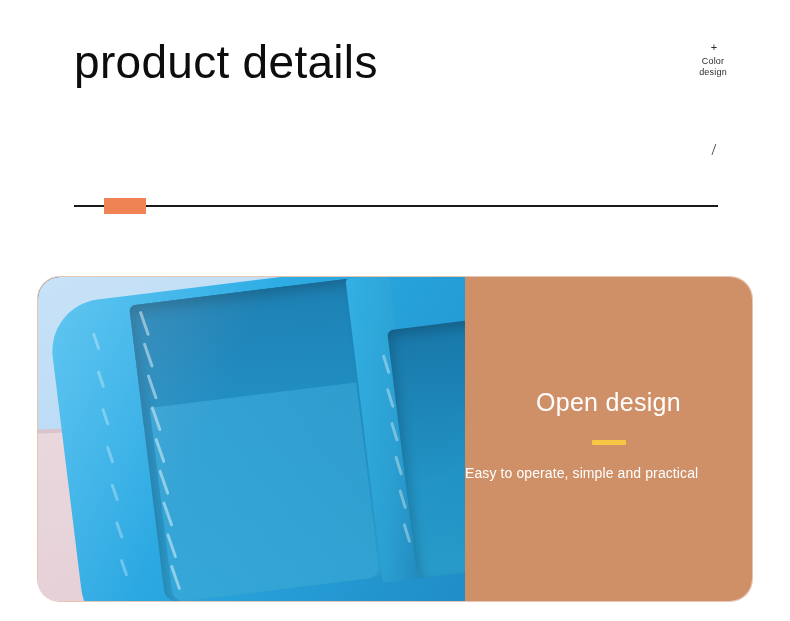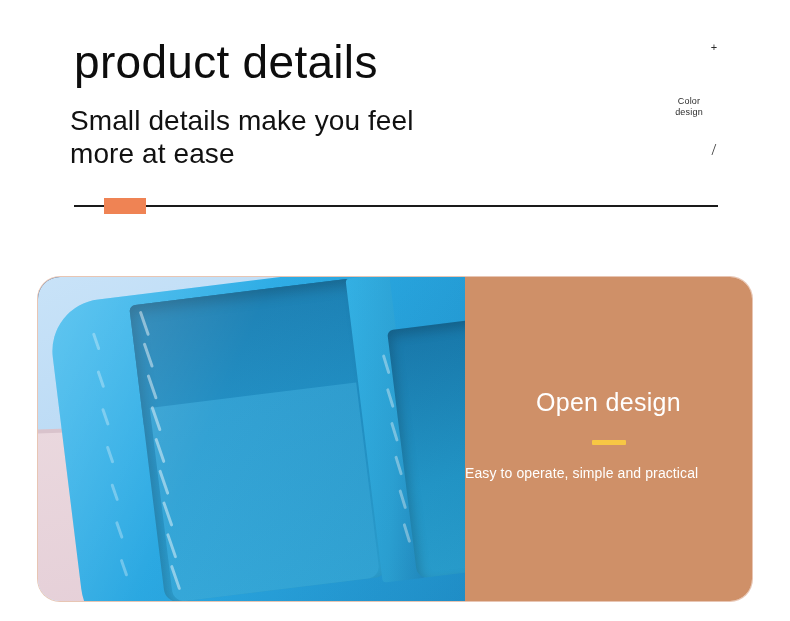--- a/index.html
+++ b/index.html
@@ -56,24 +56,23 @@
     letter-spacing: 0.2px;
   }
   .corner-plus {
     left: 700px;
     top: 42px;
     width: 28px;
     font-size: 11px;
     line-height: 11px;
   }
   .corner-label {
-    left: 656px;
+    left: 680px;
     top: 56px;
     width: 66px;
-    margin-top: 40px;
   }
   .corner-slash {
     left: 700px;
     top: 140px;
     width: 28px;
     font-size: 17px;
     line-height: 20px;
     color: #3a3a3a;
     font-family: "Liberation Serif", serif;
   }
@@ -295,24 +294,20 @@
     letter-spacing: 0.1px;
   }
 </style>
 </head>
 <body>
 
 <div class="header">
 
   <div class="page-title">product details</div>
 
-  <div class="page-subtitle">
-    <span class="subtitle-line">Small details make you feel</span>
-    <span class="subtitle-line">more at ease</span>
-  </div>
 
   <div class="corner-mark corner-plus">+</div>
 
   <div class="corner-mark corner-label">
     <div>Color</div>
     <div>design</div>
   </div>
 
   <div class="corner-mark corner-slash">/</div>
 

